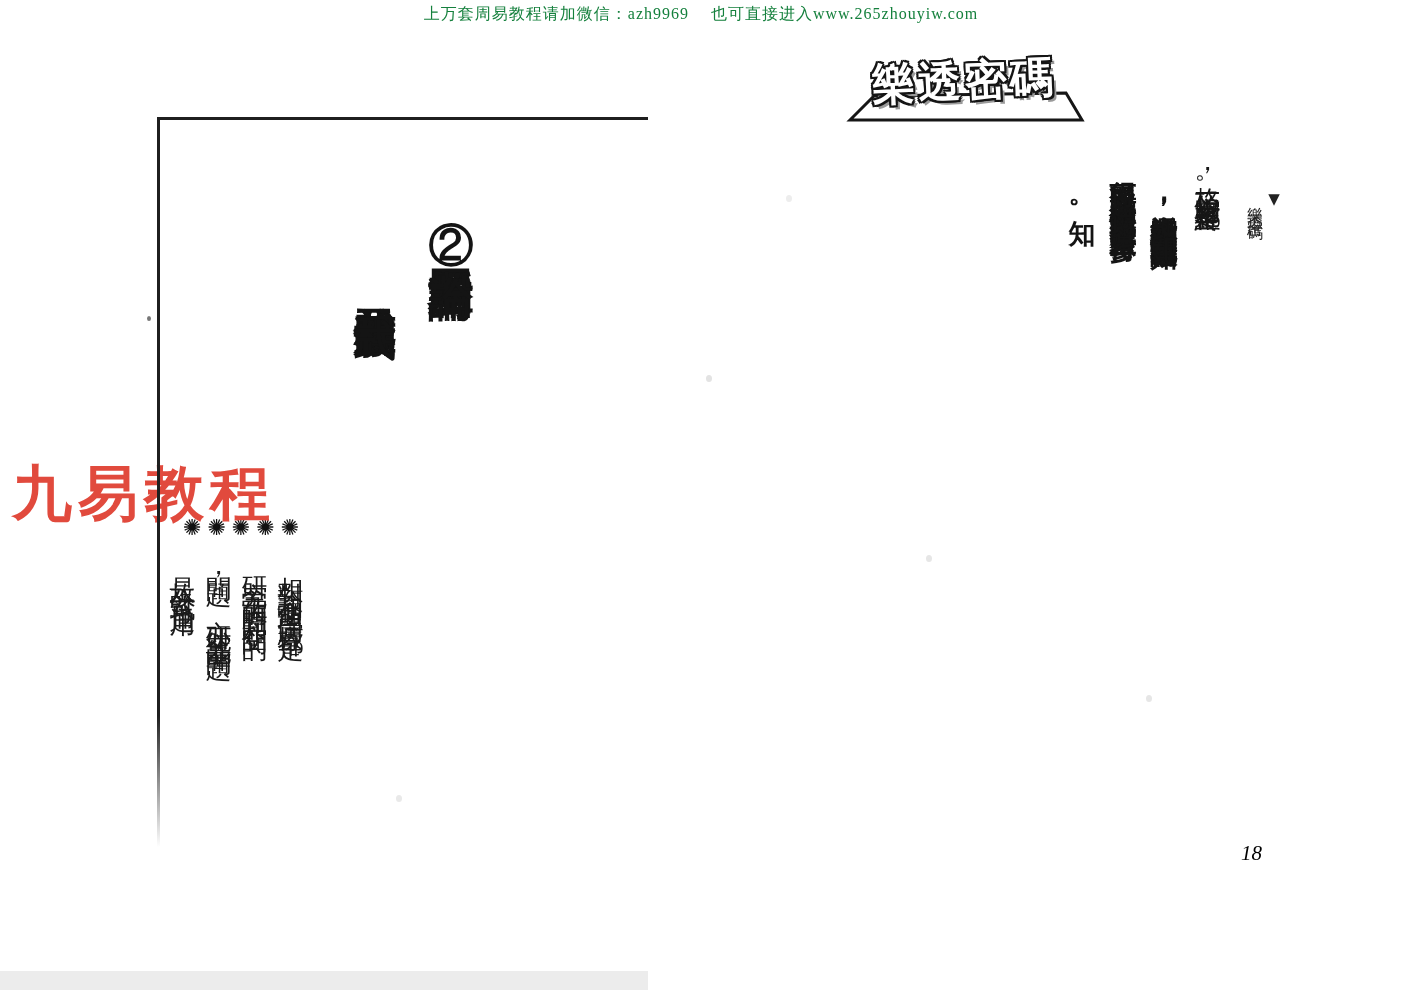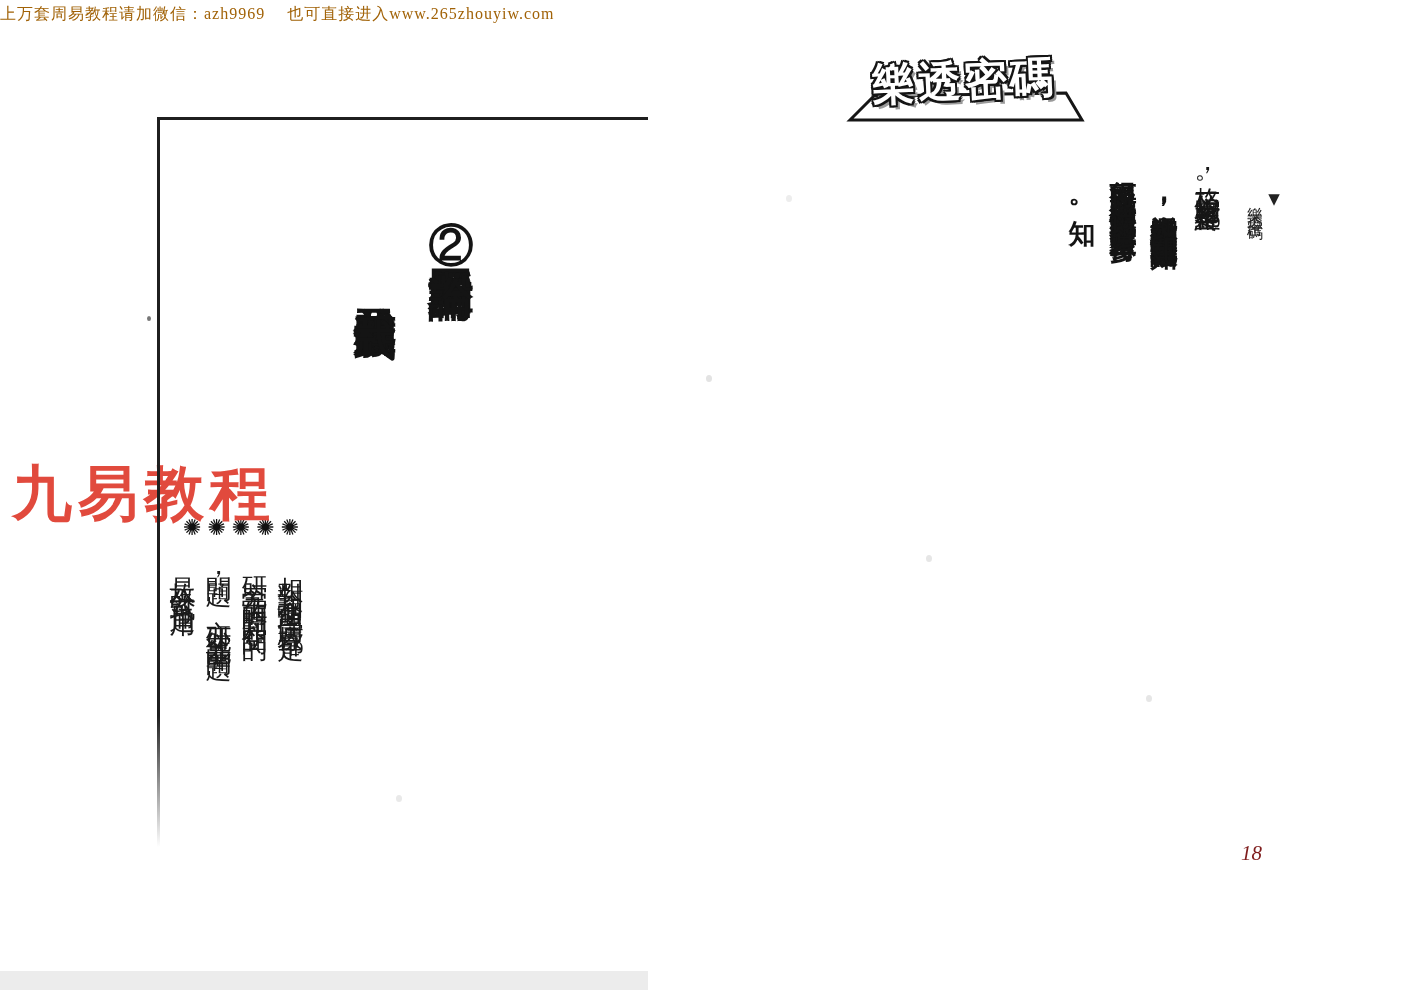--- a/index.html
+++ b/index.html
@@ -10,23 +10,24 @@
     background: #ffffff;
     overflow: hidden;
     font-family: "Liberation Serif", serif;
     color: #1c1c1c;
   }
   .abs { position: absolute; }
 
   
   .header-promo {
     top: 4px; left: 0; width: 100%;
+    text-align: center;
     font-size: 16px;
     letter-spacing: 1px;
-    color: #a16207;
+    color: #15803d;
     font-family: "Liberation Serif", serif;
   }
 
   
   .logo-banner-svg { left: 843px; top: 84px; width: 244px; height: 44px; }
   .logo-title {
     left: 872px; top: 52px; width: 212px;
     font-size: 43px; font-weight: 900;
     letter-spacing: 3px;
     color: #ffffff;
@@ -132,21 +133,21 @@
     color: #141414;
   }
   .note-paragraph > div { white-space: nowrap; }
 
   
   .page-number {
     left: 1241px; top: 841px;
     font-size: 21px;
     font-style: italic;
     font-family: "Liberation Serif", serif;
-    color: #7f1d1d;
+    color: #000000;
   }
 
   
   .watermark {
     left: 12px; top: 454px;
     font-size: 60px;
     font-weight: 900;
     letter-spacing: 6px;
     font-family: "Liberation Sans", sans-serif;
     z-index: 1;

